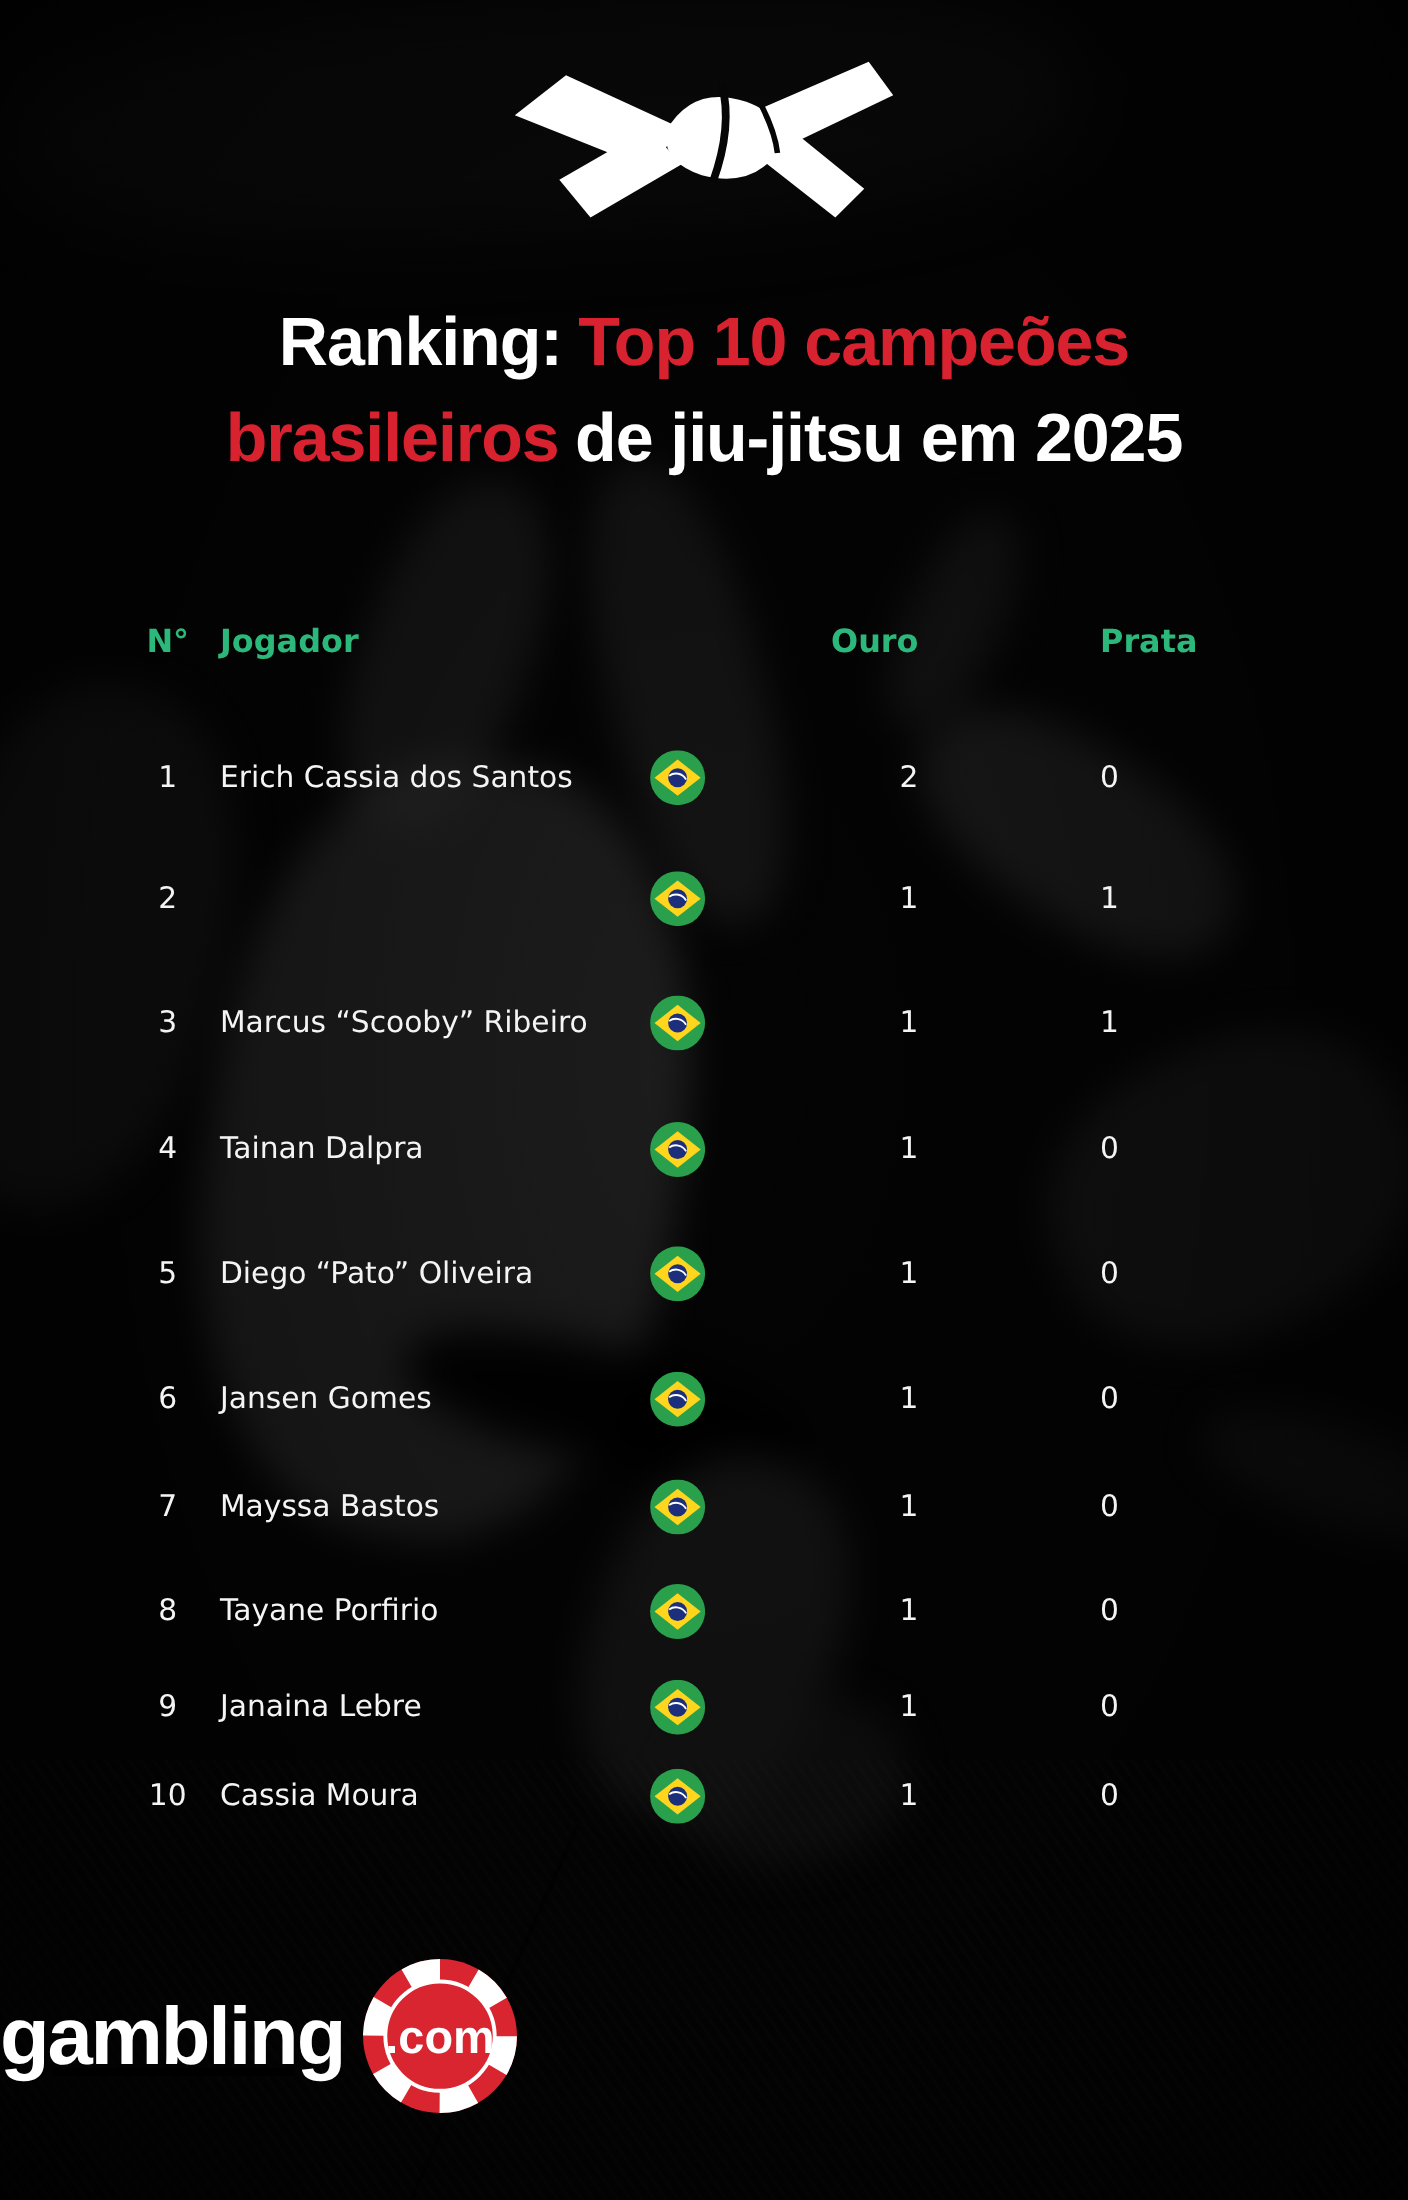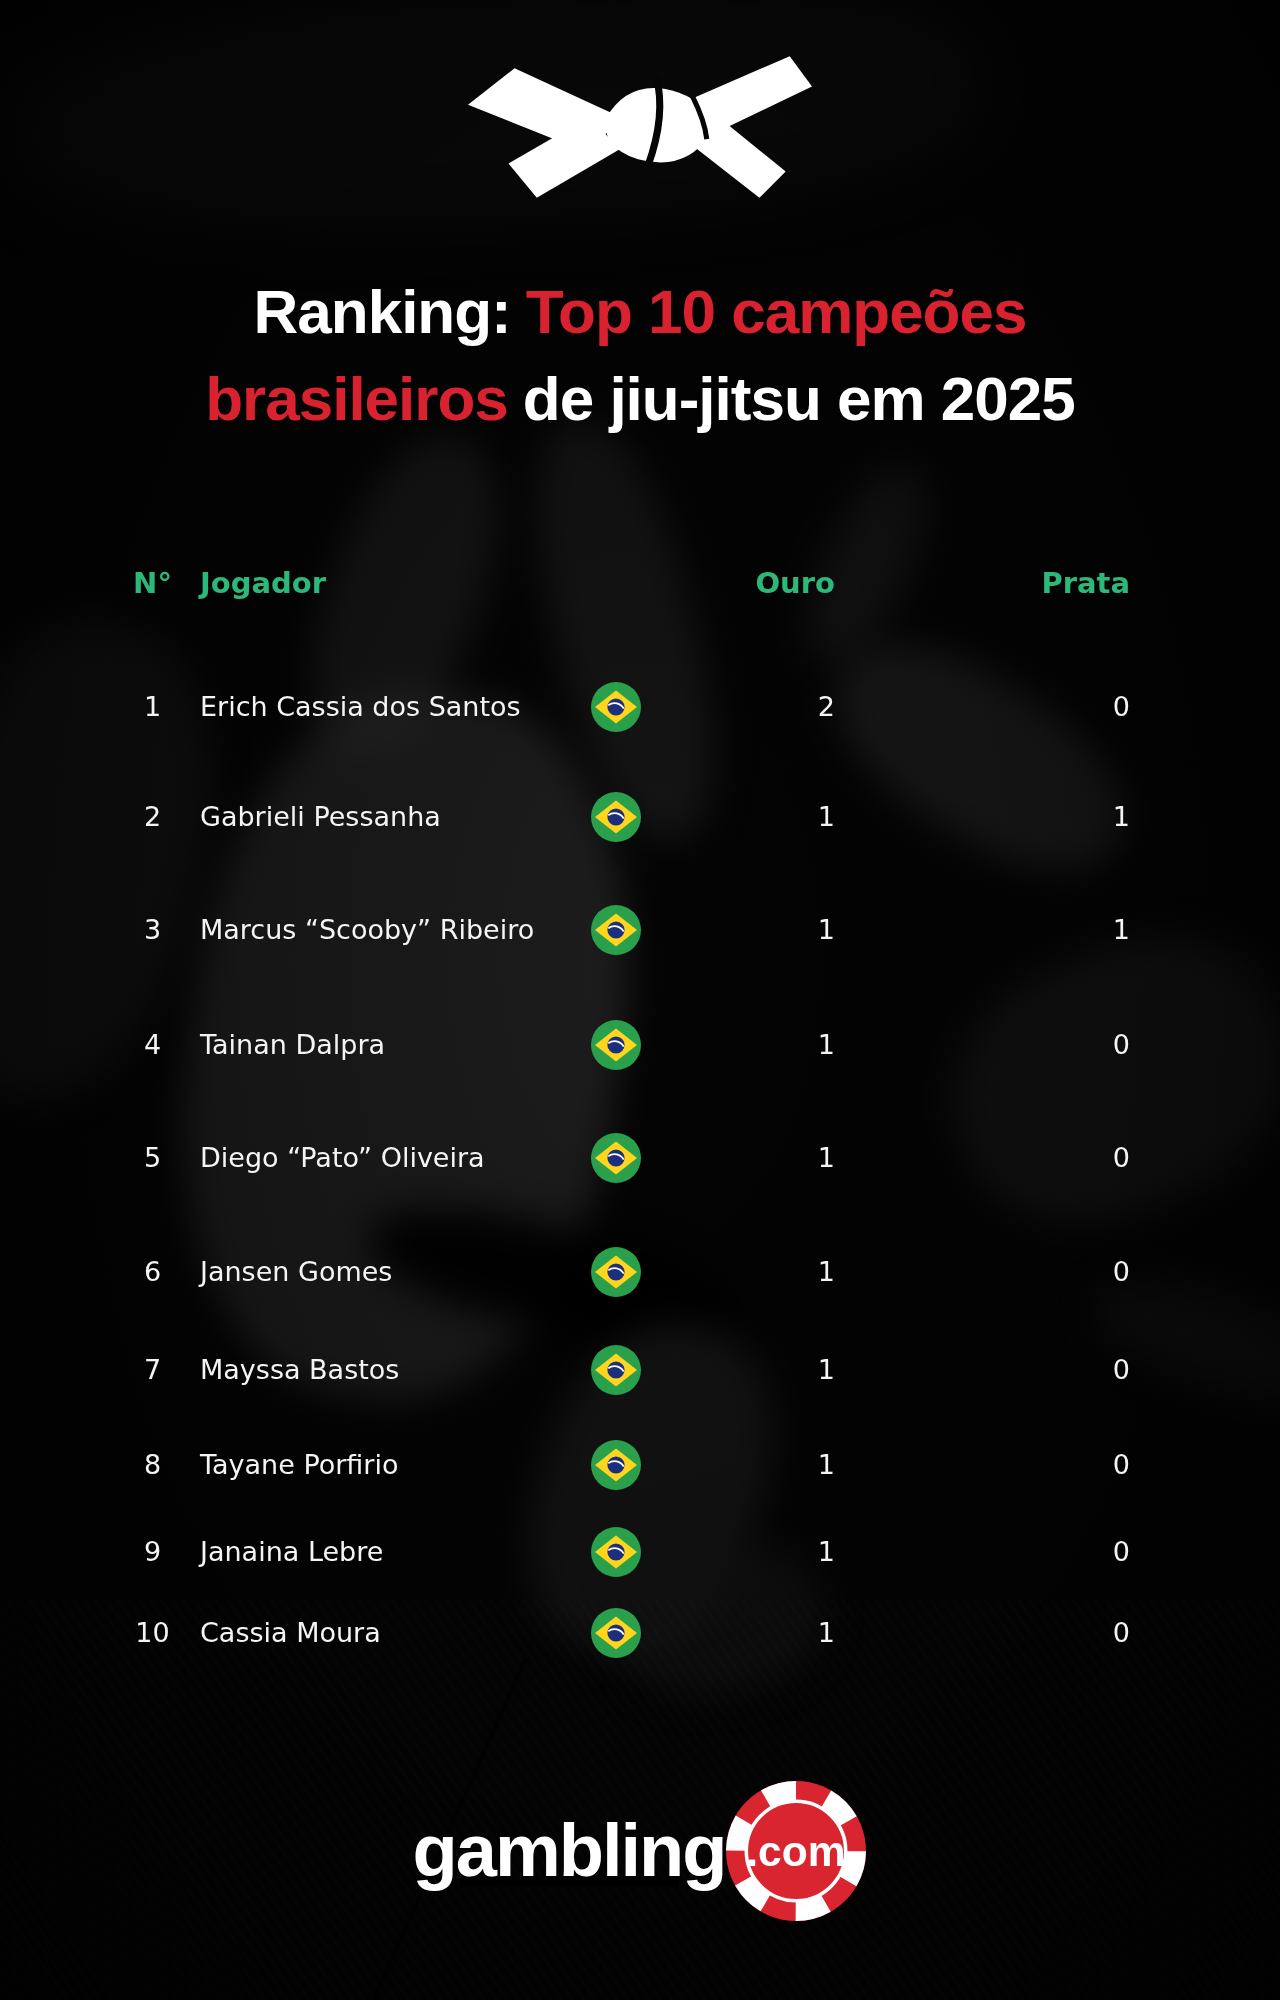--- a/index.html
+++ b/index.html
@@ -40,27 +40,27 @@
     font-size:62px;line-height:87px;letter-spacing:-1px;color:var(--title-white);}
   .title .seg{white-space:pre;}
   .title .seg + .seg{margin-left:15px;}
   .title .red{color:var(--title-red);}
   .thead{position:absolute;left:0;right:0;top:561px;height:44px;
     color:var(--header-green);font-weight:700;font-size:29px;}
   .thead .cell{position:absolute;line-height:44px;}
   .col-rank{left:105px;width:95px;text-align:center;}
   .col-name{left:200px;}
   .col-gold{left:705px;width:130px;text-align:right;}
-  .col-silver{left:1000px;width:130px;text-align:right;}
+  .col-silver{left:1000px;width:130px;text-align:left;}
   .tbody{position:absolute;inset:0;}
   .row{position:absolute;left:0;right:0;height:52px;color:var(--row-text);font-size:27px;}
   .row .cell{position:absolute;line-height:52px;}
   .row .flag{position:absolute;left:591px;top:1px;width:50px;height:50px;}
   .footer{position:absolute;top:1780px;left:0;right:0;height:142px;
-    display:flex;justify-content:center;align-items:center;gap:0;text-decoration:underline;}
+    display:flex;align-items:center;gap:16px;text-decoration:underline;}
   .brand{font-family:"Liberation Sans","DejaVu Sans",sans-serif;font-weight:700;
     font-size:74px;letter-spacing:-2px;color:#fff;line-height:1;}
   .chip{width:142px;height:142px;}
   .chip text{font-family:"Liberation Sans","DejaVu Sans",sans-serif;font-weight:700;}
 </style>
 </head>
 <body>
 
 <div class="poster">
 
@@ -120,21 +120,20 @@
         <polygon points="25,8.5 46,25 25,41.5 4,25" fill="#ffd51e"></polygon>
         <circle cx="25" cy="25" r="8.6" fill="#1c2f7c"></circle>
         <path d="M17.3,23.2 a10.5,10.5 0 0 1 15.4,3.4" stroke="#ffffff" stroke-width="1.7" fill="none"></path>
       </svg>
     </span>
     <span class="cell col-gold">2</span>
     <span class="cell col-silver">0</span>
   </div>
         <div class="row" style="top: 791px;">
     <span class="cell col-rank">2</span>
-    <span class="cell col-name">Gabrieli Pessanha</span>
     <span class="flag">
       <svg viewBox="0 0 50 50" width="50" height="50" aria-hidden="true">
         <circle cx="25" cy="25" r="25" fill="#2aa04d"></circle>
         <polygon points="25,8.5 46,25 25,41.5 4,25" fill="#ffd51e"></polygon>
         <circle cx="25" cy="25" r="8.6" fill="#1c2f7c"></circle>
         <path d="M17.3,23.2 a10.5,10.5 0 0 1 15.4,3.4" stroke="#ffffff" stroke-width="1.7" fill="none"></path>
       </svg>
     </span>
     <span class="cell col-gold">1</span>
     <span class="cell col-silver">1</span>

